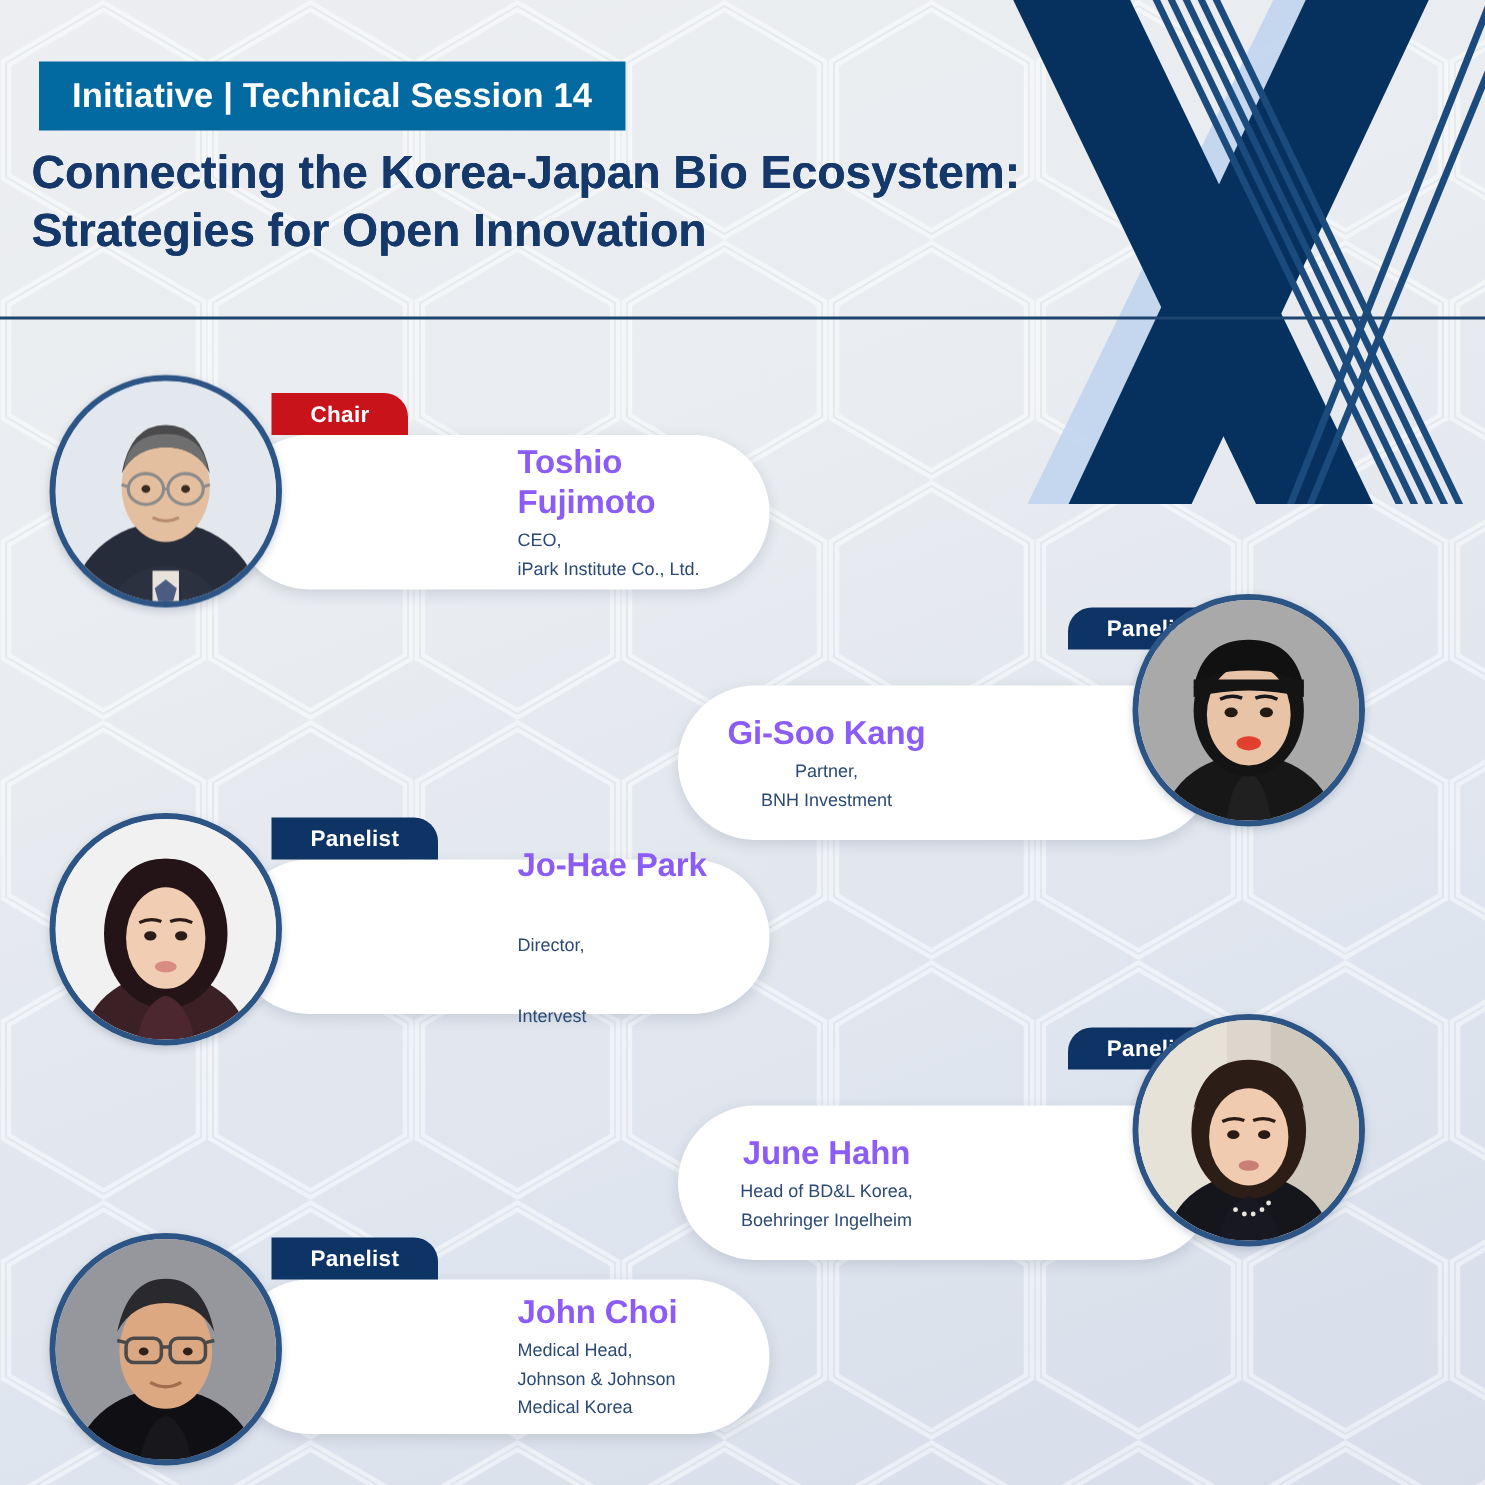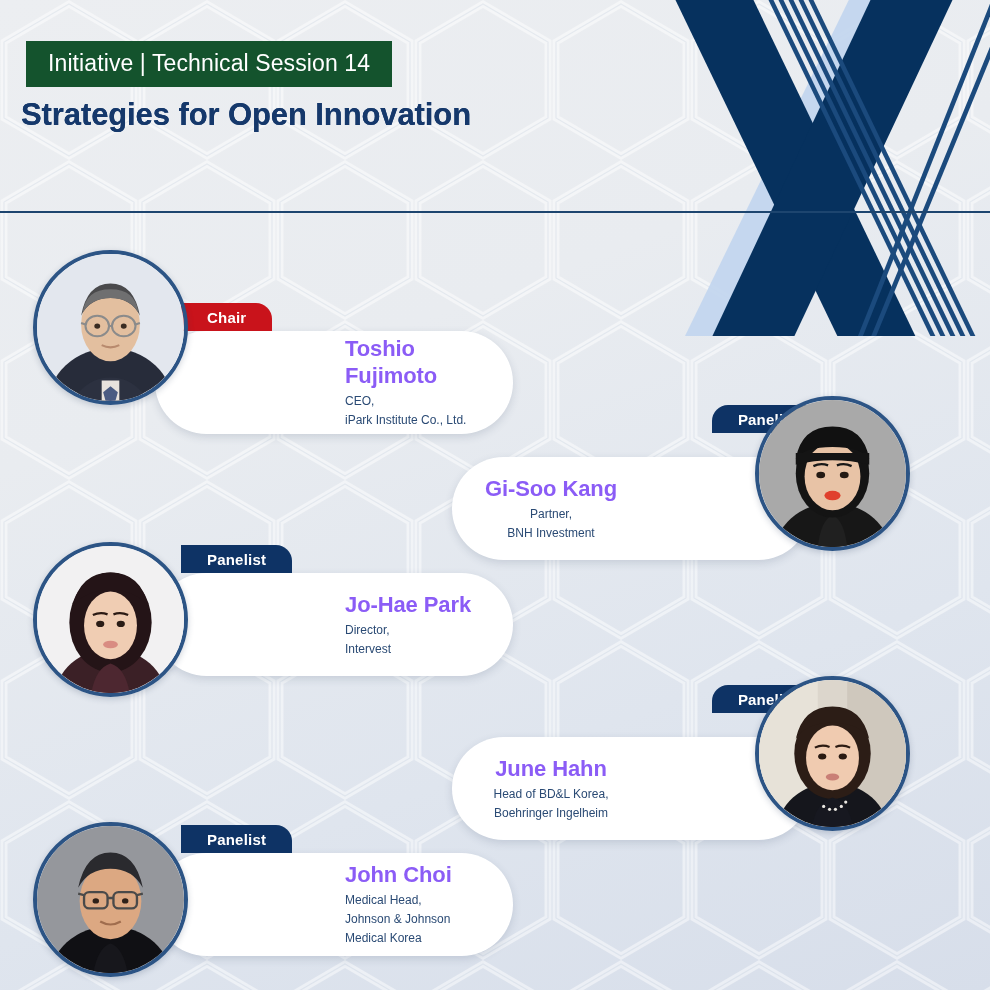--- a/index.html
+++ b/index.html
@@ -29,23 +29,23 @@
     top:-24px; right:-10px;
     width:420px; height:360px;
     pointer-events:none;
   }
   #x-logo svg{ width:100%; height:100%; display:block; }
 
   
   #header{ position:absolute; left:0; top:0; width:100%; }
   #session-badge{
     position:absolute; left:26px; top:41px;
-    background:#14532d;
+    background:#0369a1;
     color:#ffffff;
-    font-size:23px; font-weight:normal;
+    font-size:23px; font-weight:bold;
     letter-spacing:.1px;
     padding:9px 22px 10px 22px;
     white-space:nowrap;
   }
   #title-block{
     position:absolute; left:21px; top:95px;
     color:#15386b;
     font-size:31px; font-weight:bold;
     line-height:39px;
     letter-spacing:-.1px;
@@ -120,38 +120,38 @@
   #row-0 .card  { left:155px; top:290px; width:358px; }
 
   #row-1{ left:430px; top:390px; width:560px; height:180px; }
   #row-1 .avatar{ left:755px; top:396px; }
   #row-1 .badge { right:167px; top:405px; }
   #row-1 .card  { left:452px; top:432px; width:358px; }
 
   #row-2{ left:0; top:530px; width:560px; height:175px; }
   #row-2 .avatar{ left:33px; top:542px; }
   #row-2 .badge { left:181px; top:545px; }
-  #row-2 .card  { left:155px; top:573px; width:358px; }
+  #row-2 .card  { left:155px; top:573px; width:358px;gap:28px; }
 
   #row-3{ left:430px; top:670px; width:560px; height:180px; }
   #row-3 .avatar{ left:755px; top:676px; }
   #row-3 .badge { right:167px; top:685px; }
   #row-3 .card  { left:452px; top:712px; width:358px; }
 
   #row-4{ left:0; top:810px; width:560px; height:180px; }
   #row-4 .avatar{ left:33px; top:822px; }
   #row-4 .badge { left:181px; top:825px; }
   #row-4 .card  { left:155px; top:853px; width:358px; }
 
   
   #row-1 .avatar,#row-1 .badge,#row-1 .card,
   #row-3 .avatar,#row-3 .badge,#row-3 .card{ position:fixed; }
   #row-2 .avatar,#row-2 .badge,#row-2 .card,
   #row-4 .avatar,#row-4 .badge,#row-4 .card{ position:fixed; }
-  #row-0 .badge,#row-0 .card{ position:fixed;margin-top:41px; }
+  #row-0 .badge,#row-0 .card{ position:fixed; }
 </style>
 </head>
 <body>
 
 <div id="bg-layer"></div>
 
 <div id="hex-layer">
   <svg viewBox="0 0 990 990" preserveAspectRatio="none" xmlns="http://www.w3.org/2000/svg">
     <defs>
       <pattern id="hexpat" width="138" height="160" patternUnits="userSpaceOnUse">
@@ -194,20 +194,21 @@
         <polygon points="425,-10 430,-10 275,380 270,380"></polygon>
         <polygon points="435,10 440,10 288,380 283,380"></polygon>
       </g>
     </g>
   </svg>
 </div>
 
 <div id="header">
   <div id="session-badge">Initiative | Technical Session 14</div>
   <div id="title-block">
+    <div>Connecting the Korea-Japan Bio Ecosystem:</div>
     <div>Strategies for Open Innovation</div>
   </div>
   <div id="header-rule"></div>
 </div>
 
 <div class="person-row" id="row-0">
   <div class="avatar">
     <svg viewBox="0 0 100 100" xmlns="http://www.w3.org/2000/svg">
       <rect width="100" height="100" fill="#e3e7ee"></rect>
       <ellipse cx="50" cy="104" rx="43" ry="40" fill="#272c3a"></ellipse>

